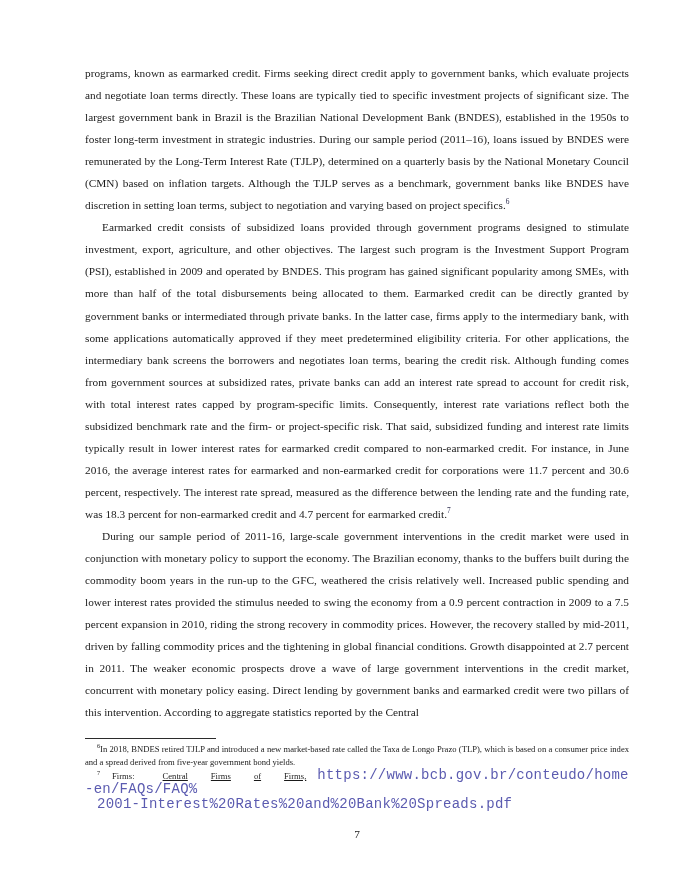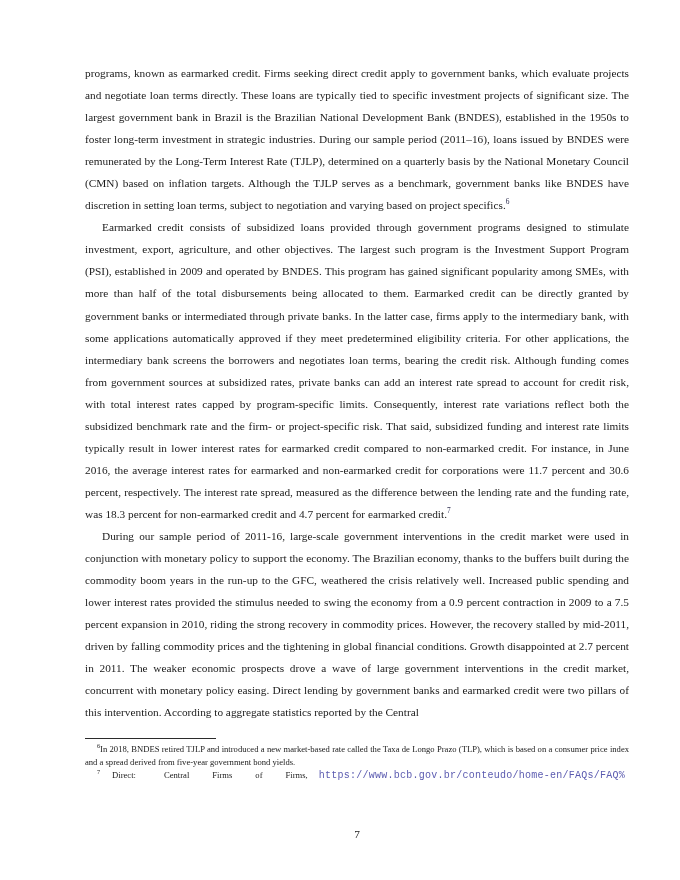--- a/index.html
+++ b/index.html
@@ -73,24 +73,25 @@
     vertical-align: super;
     line-height: 0;
   }
   .fn-label {
     display: inline-block;
     margin-right: 16px;
   }
   .fn-word {
     display: inline-block;
     margin-right: 11px;
+    text-decoration: underline;
   }
   .url {
     font-family: "Liberation Mono", "DejaVu Sans Mono", monospace;
-    font-size: 10px;
+    font-size: 14px;
     color: #5b5bb0;
     word-break: break-all;
     letter-spacing: 0.25px;
   }
   .url-line2 {
     display: block;
     margin-top: 1px;
   }
   .page-number {
     position: absolute;
@@ -116,19 +117,19 @@
     <p class="body-par indented"><span>During our sample period of 2011-16, large-scale government interventions in the credit market were used in conjunction with monetary policy to support the economy. The Brazilian economy, thanks to the buffers built during the commodity boom years in the run-up to the GFC, weathered the crisis relatively well. Increased public spending and lower interest rates provided the stimulus needed to swing the economy from a 0.9 percent contraction in 2009 to a 7.5 percent expansion in 2010, riding the strong recovery in commodity prices. However, the recovery stalled by mid-2011, driven by falling commodity prices and the tightening in global financial conditions. Growth disappointed at 2.7 percent in 2011. The weaker economic prospects drove a wave of large government interventions in the credit market, concurrent with monetary policy easing. Direct lending by government banks and earmarked credit were two pillars of this intervention. According to aggregate statistics reported by the Central</span></p>
 
   </div>
 
   <div class="footnotes">
 
     <div class="fn-rule"></div>
 
     <p class="footnote indented"><sup class="fn-num">6</sup><span>In 2018, BNDES retired TJLP and introduced a new market-based rate called the Taxa de Longo Prazo (TLP), which is based on a consumer price index and a spread derived from five-year government bond yields.</span></p>
 
-    <p class="footnote indented"><sup class="fn-num">7</sup><span class="fn-label">Direct:</span><span class="fn-word">Central</span><span class="fn-word">Firms</span><span class="fn-word">of</span><span class="fn-word">Firms,</span><span class="url">https://www.bcb.gov.br/conteudo/home-en/FAQs/FAQ%</span></p>
+    <p class="footnote indented"><sup class="fn-num">7</sup><span class="fn-label">Firms:</span><span class="fn-word">Central</span><span class="fn-word">Firms</span><span class="fn-word">of</span><span class="fn-word">Firms,</span><span class="url">https://www.bcb.gov.br/conteudo/home-en/FAQs/FAQ%</span><span class="url url-line2">2001-Interest%20Rates%20and%20Bank%20Spreads.pdf</span></p>
 
   </div>
 
   <div class="page-number">7</div>
 
 </div>
 
 </body></html>

